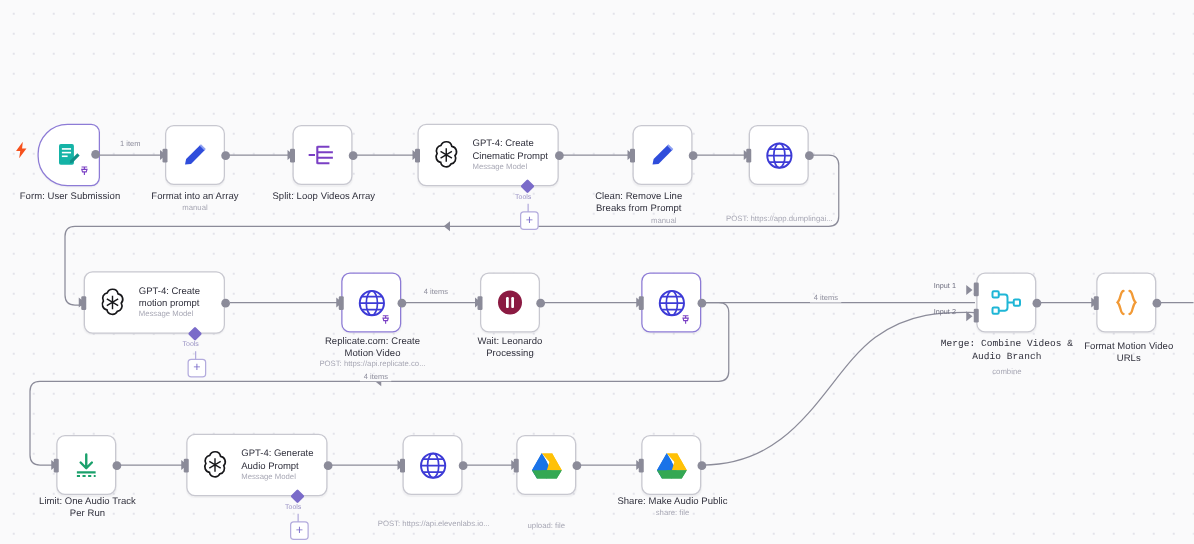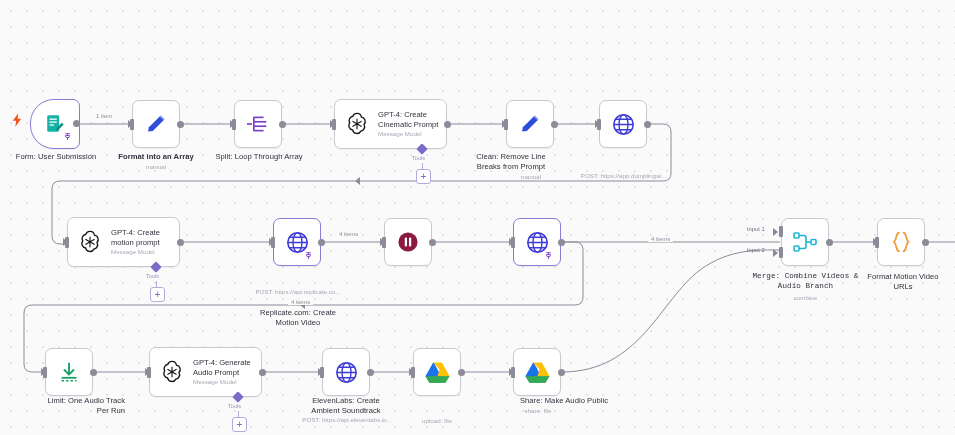--- a/index.html
+++ b/index.html
@@ -191,38 +191,38 @@
   <div class="node" style="left:132px;top:100px;">
     <div class="box sq">
       <svg width="24" height="24" viewBox="0 0 24 24">
         <path d="M4 19.5 L4.9 15.2 L16.2 3.9 L20.1 7.8 L8.8 19.1 Z" fill="#2f4ddb"></path>
         <path d="M16.2 3.9 L20.1 7.8" stroke="#8fa2f2" stroke-width="1.6"></path>
       </svg>
     </div>
     <div class="port-in" style="left:-2px;top:18.5px;"></div>
     <div class="port-out" style="left:45px;top:20.5px;"></div>
   </div>
-  <div class="caption" style="left:106px;top:152px;width:100px;font-weight:bold;">Format into an Array</div>
+  <div class="caption" style="left:106px;top:152px;width:100px;">Format into an Array</div>
   <div class="subcap" style="left:106px;top:163px;width:100px;">manual</div>
 
   <div class="node" style="left:234px;top:100px;">
     <div class="box sq">
       <svg width="24" height="24" viewBox="0 0 26 24">
         <path d="M1 12 H6.5" stroke="#7a3fc4" stroke-width="1.8"></path>
         <path d="M8.5 4.5 Q8.5 12 8.5 19.5" stroke="#7a3fc4" stroke-width="1.8" fill="none"></path>
         <path d="M8.5 4.8 H19" stroke="#7a3fc4" stroke-width="1.8"></path>
         <path d="M8.5 9.6 H22" stroke="#7a3fc4" stroke-width="1.8"></path>
         <path d="M8.5 14.4 H22" stroke="#7a3fc4" stroke-width="1.8"></path>
         <path d="M8.5 19.2 H19" stroke="#7a3fc4" stroke-width="1.8"></path>
       </svg>
     </div>
     <div class="port-in" style="left:-2px;top:18.5px;"></div>
     <div class="port-out" style="left:45px;top:20.5px;"></div>
   </div>
-  <div class="caption" style="left:204px;top:152px;width:110px;">Split: Loop Through Array</div>
+  <div class="caption" style="left:204px;top:152px;width:110px;">Split: Loop Videos Array</div>
 
   <div class="node" style="left:334px;top:99px;">
     <div class="box wide">
       <svg width="26" height="26" viewBox="0 0 24 24">
         <path d="M12 2.2a4.1 4.1 0 0 0-3.83 2.65 4.1 4.1 0 0 0-2.9 6.08A4.1 4.1 0 0 0 7.9 17.4a4.1 4.1 0 0 0 7.66 1.14 4.1 4.1 0 0 0 2.9-6.08A4.1 4.1 0 0 0 16.1 5.6 4.1 4.1 0 0 0 12 2.2Z" fill="none" stroke="#17171a" stroke-width="1.25"></path>
         <path d="M12 7.1v9.8M7.8 9.4l8.4 4.9M16.2 9.4l-8.4 4.9" stroke="#17171a" stroke-width="1.05" fill="none"></path>
       </svg>
       <div class="txtwrap">
         <div class="inline-label">GPT-4: Create
 Cinematic Prompt</div>
@@ -291,35 +291,37 @@
         <ellipse cx="12" cy="12" rx="4.3" ry="9.3" fill="none" stroke="#3d3bd6" stroke-width="1.3"></ellipse>
         <path d="M2.7 12 H21.3 M4.1 7 H19.9 M4.1 17 H19.9" stroke="#3d3bd6" stroke-width="1.3"></path>
       </svg>
     </div>
     <div class="port-in" style="left:-2px;top:18.5px;"></div>
     <div class="port-out" style="left:45px;top:20.5px;"></div>
     <svg class="pin" style="left:31px;top:33px;" viewBox="0 0 12 12">
       <path d="M3 1.5 H9 M6 1.5 V4 M3.2 4 H8.8 L8 6.6 H4 Z M6 6.6 V10" stroke="#7a3fc4" stroke-width="1.2" fill="none"></path>
     </svg>
   </div>
-  <div class="caption" style="left:242px;top:268px;width:112px;margin-top:40px;">Replicate.com: Create
+  <div class="caption" style="left:242px;top:268px;width:112px;">Replicate.com: Create
 Motion Video</div>
   <div class="subcap" style="left:238px;top:288px;width:120px;">POST: https://api.replicate.co...</div>
 
   <div class="node" style="left:384px;top:218px;">
     <div class="box sq">
       <svg width="24" height="24" viewBox="0 0 24 24">
         <circle cx="12" cy="12" r="9.6" fill="#8b1a42"></circle>
         <rect x="8.8" y="7.6" width="2.2" height="8.8" rx="0.9" fill="#ffffff"></rect>
         <rect x="13" y="7.6" width="2.2" height="8.8" rx="0.9" fill="#ffffff"></rect>
       </svg>
     </div>
     <div class="port-in" style="left:-2px;top:18.5px;"></div>
     <div class="port-out" style="left:45px;top:20.5px;"></div>
   </div>
+  <div class="caption" style="left:358px;top:268px;width:100px;">Wait: Leonardo
+Processing</div>
 
   <div class="node" style="left:513px;top:218px;">
     <div class="box sq purple">
       <svg width="25" height="25" viewBox="0 0 24 24">
         <circle cx="12" cy="12" r="9.3" fill="none" stroke="#3d3bd6" stroke-width="1.5"></circle>
         <ellipse cx="12" cy="12" rx="4.3" ry="9.3" fill="none" stroke="#3d3bd6" stroke-width="1.3"></ellipse>
         <path d="M2.7 12 H21.3 M4.1 7 H19.9 M4.1 17 H19.9" stroke="#3d3bd6" stroke-width="1.3"></path>
       </svg>
     </div>
     <div class="port-in" style="left:-2px;top:18.5px;"></div>
@@ -368,21 +370,21 @@
     <div class="box sq">
       <svg width="24" height="24" viewBox="0 0 24 24">
         <path d="M12 3.5 V13.5 M7.5 10 L12 14.6 L16.5 10" stroke="#1aa06b" stroke-width="1.9" fill="none" stroke-linecap="round" stroke-linejoin="round"></path>
         <path d="M4.5 17.8 H19.5" stroke="#1aa06b" stroke-width="1.8"></path>
         <path d="M4.5 20.8 H7 M9 20.8 H11.5 M13.5 20.8 H16 M18 20.8 H19.5" stroke="#1aa06b" stroke-width="1.6"></path>
       </svg>
     </div>
     <div class="port-in" style="left:-2px;top:18.5px;"></div>
     <div class="port-out" style="left:45px;top:20.5px;"></div>
   </div>
-  <div class="caption" style="left:15px;top:396px;width:110px;text-align:right;">Limit: One Audio Track
+  <div class="caption" style="left:15px;top:396px;width:110px;">Limit: One Audio Track
 Per Run</div>
 
   <div class="node" style="left:149px;top:347px;">
     <div class="box wide">
       <svg width="26" height="26" viewBox="0 0 24 24">
         <path d="M12 2.2a4.1 4.1 0 0 0-3.83 2.65 4.1 4.1 0 0 0-2.9 6.08A4.1 4.1 0 0 0 7.9 17.4a4.1 4.1 0 0 0 7.66 1.14 4.1 4.1 0 0 0 2.9-6.08A4.1 4.1 0 0 0 16.1 5.6 4.1 4.1 0 0 0 12 2.2Z" fill="none" stroke="#17171a" stroke-width="1.25"></path>
         <path d="M12 7.1v9.8M7.8 9.4l8.4 4.9M16.2 9.4l-8.4 4.9" stroke="#17171a" stroke-width="1.05" fill="none"></path>
       </svg>
       <div class="txtwrap">
         <div class="inline-label">GPT-4: Generate
@@ -402,22 +404,20 @@
     <div class="box sq">
       <svg width="25" height="25" viewBox="0 0 24 24">
         <circle cx="12" cy="12" r="9.3" fill="none" stroke="#3d3bd6" stroke-width="1.5"></circle>
         <ellipse cx="12" cy="12" rx="4.3" ry="9.3" fill="none" stroke="#3d3bd6" stroke-width="1.3"></ellipse>
         <path d="M2.7 12 H21.3 M4.1 7 H19.9 M4.1 17 H19.9" stroke="#3d3bd6" stroke-width="1.3"></path>
       </svg>
     </div>
     <div class="port-in" style="left:-2px;top:18.5px;"></div>
     <div class="port-out" style="left:45px;top:20.5px;"></div>
   </div>
-  <div class="caption" style="left:291px;top:396px;width:110px;">ElevenLabs: Create
-Ambient Soundtrack</div>
   <div class="subcap" style="left:286px;top:416px;width:122px;">POST: https://api.elevenlabs.io...</div>
 
   <div class="node" style="left:413px;top:348px;">
     <div class="box sq">
       <svg width="25" height="23" viewBox="0 0 26 23">
         <path d="M8.7 1.2 L17.3 1.2 L25.4 15.3 L21.1 15.3 Z" fill="#ffc107"></path>
         <path d="M8.7 1.2 L17.0 15.3 L12.8 22.2 L0.6 15.3 Z" fill="#1a73e8"></path>
         <path d="M0.6 15.3 L25.4 15.3 L21.2 22.2 L4.8 22.2 Z" fill="#34a853"></path>
         <path d="M8.7 1.2 L0.6 15.3 L4.8 22.2 L12.9 8.1 Z" fill="#1a73e8"></path>
         <path d="M17.3 1.2 L25.4 15.3 L13.0 15.3 Z" fill="#ffc107"></path>
@@ -436,16 +436,16 @@
         <path d="M8.7 1.2 L17.0 15.3 L12.8 22.2 L0.6 15.3 Z" fill="#1a73e8"></path>
         <path d="M0.6 15.3 L25.4 15.3 L21.2 22.2 L4.8 22.2 Z" fill="#34a853"></path>
         <path d="M8.7 1.2 L0.6 15.3 L4.8 22.2 L12.9 8.1 Z" fill="#1a73e8"></path>
         <path d="M17.3 1.2 L25.4 15.3 L13.0 15.3 Z" fill="#ffc107"></path>
         <path d="M0.6 15.3 L25.4 15.3 L21.2 22.2 L4.8 22.2 Z" fill="#34a853"></path>
       </svg>
     </div>
     <div class="port-in" style="left:-2px;top:18.5px;"></div>
     <div class="port-out" style="left:45px;top:20.5px;"></div>
   </div>
-  <div class="caption" style="left:509px;top:396px;width:110px;">Share: Make Audio Public</div>
+  <div class="caption" style="left:483px;top:396px;width:110px;">Share: Make Audio Public</div>
   <div class="subcap" style="left:483px;top:407px;width:110px;">share: file</div>
 
 </div>
 
 </body></html>

